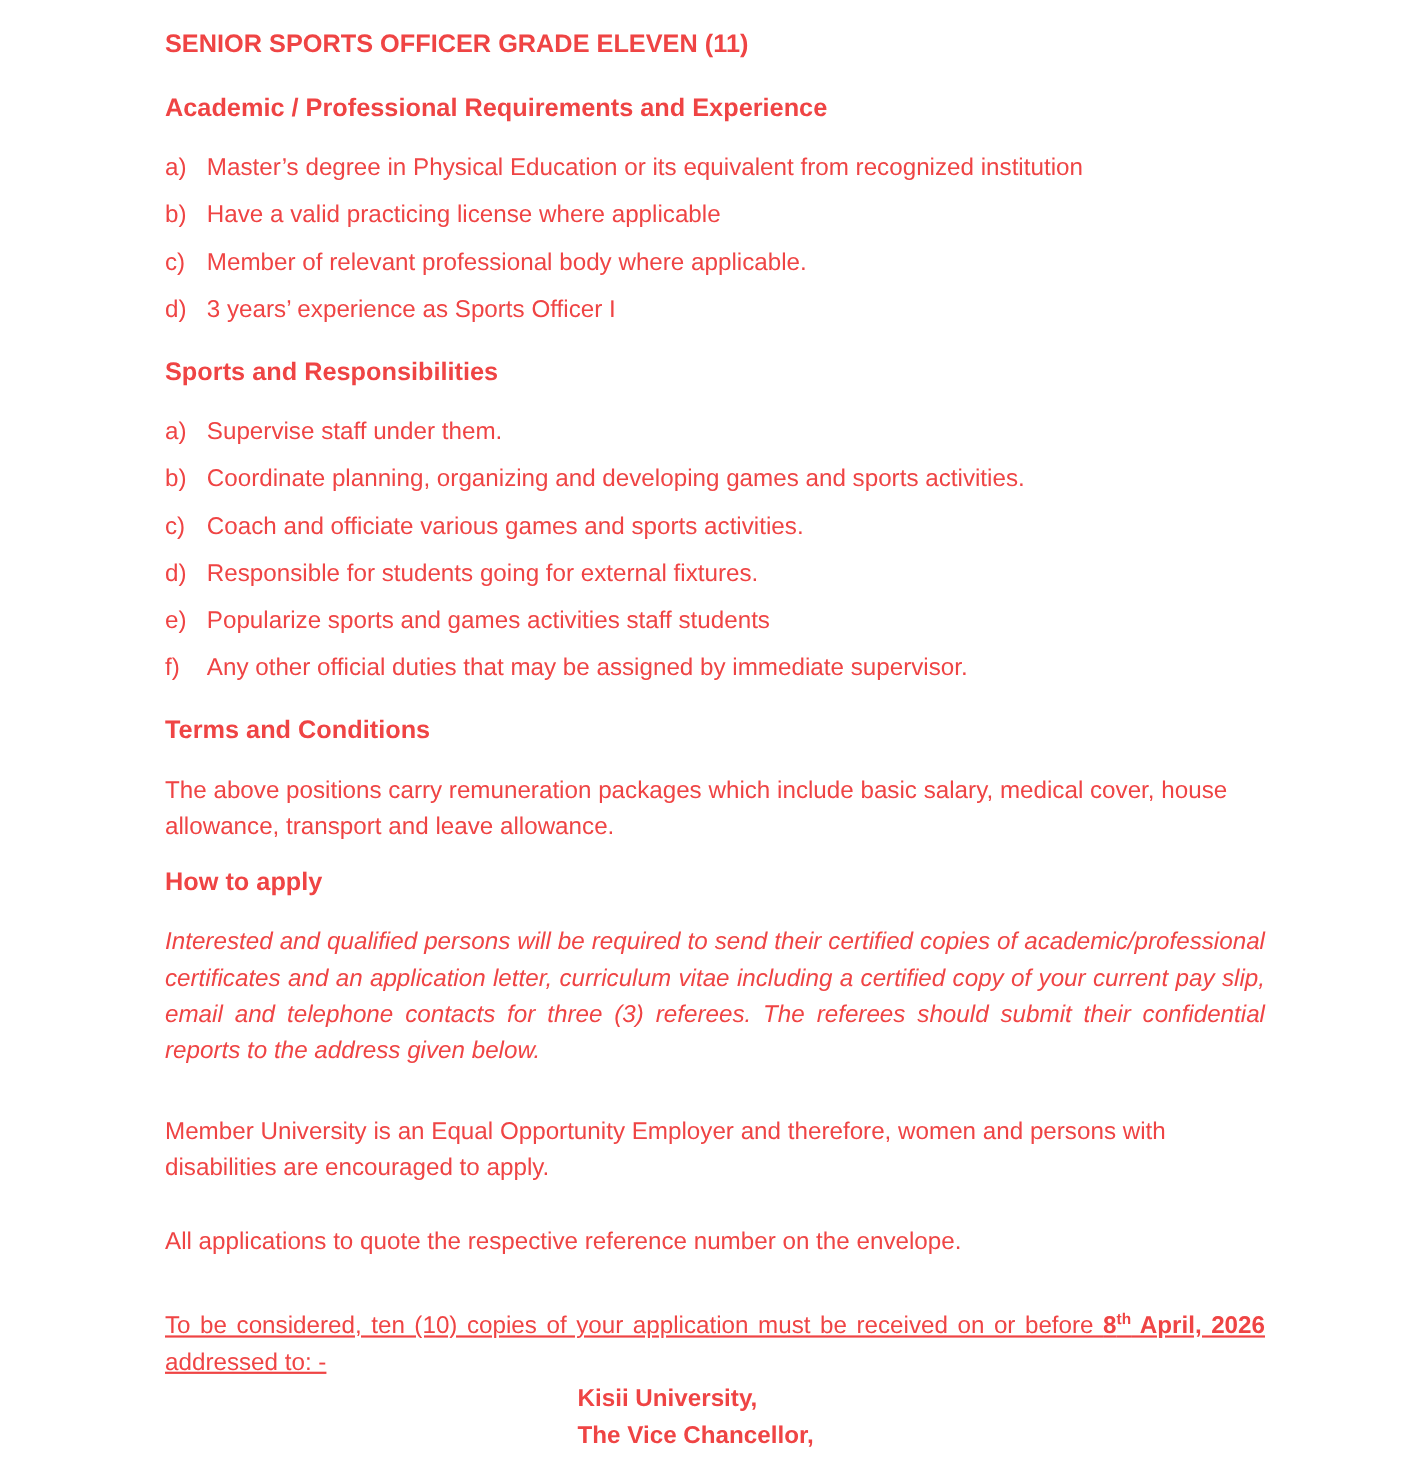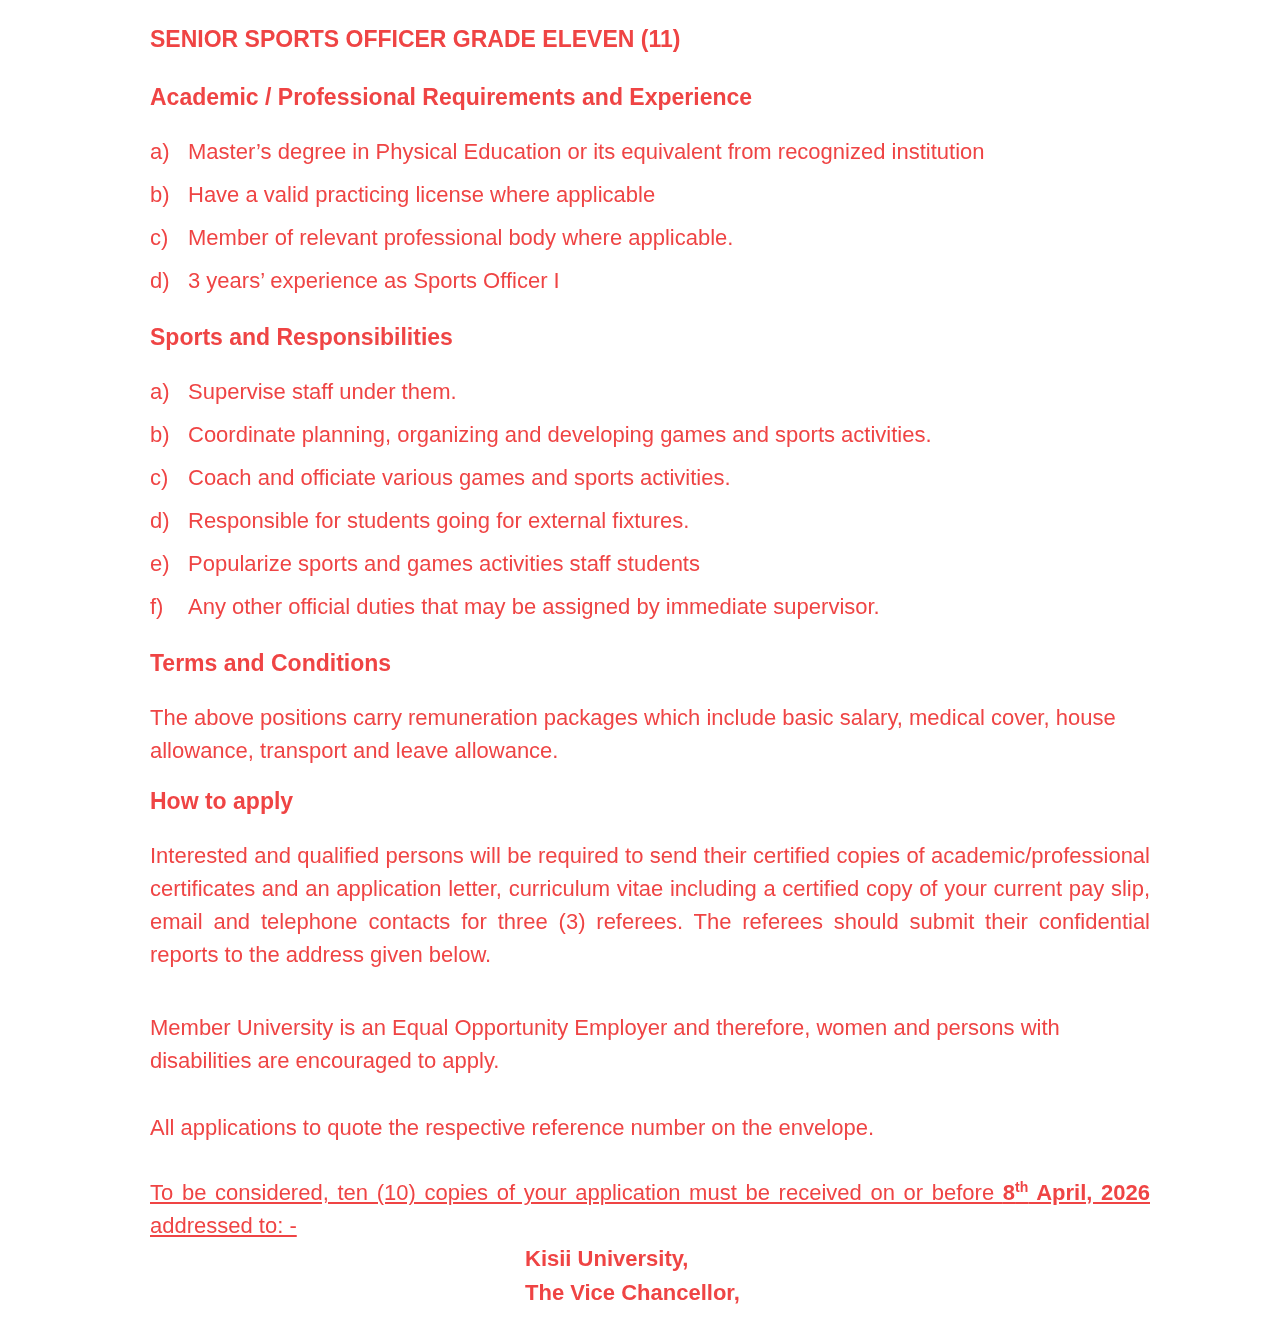--- a/index.html
+++ b/index.html
@@ -27,23 +27,23 @@
     line-height: 28px;
     margin: 0 0 24px 0;
   }
   .mt-lg { margin-top: 12px; }
   .list { margin: 0 0 26px 0; padding: 0; }
   .list-item { display: flex; margin: 0 0 10px 0; }
   .li-label { flex: 0 0 38px; width: 38px; }
   .li-text { flex: 1 1 auto; }
   .para { margin: 0 0 20px 0; }
   .justify { text-align: justify; }
-  .mb-40 { margin-bottom: 40px; }
+  .mb-40 { margin-bottom: 40px; font-style: italic; }
   .mb-34 { margin-bottom: 34px; }
-  .mb-32 { margin-bottom: 32px; }
+  .mb-32 { margin-bottom: 44px; }
   .mb-0  { margin-bottom: 0; text-decoration: underline; }
   .address { font-weight: bold; margin-left: 375px; line-height: 34px; }
   .bold { font-weight: bold; }
   sup { font-size: 14px; line-height: 0; vertical-align: super; }
 </style>
 </head>
 <body>
 
 <div class="page">
 

